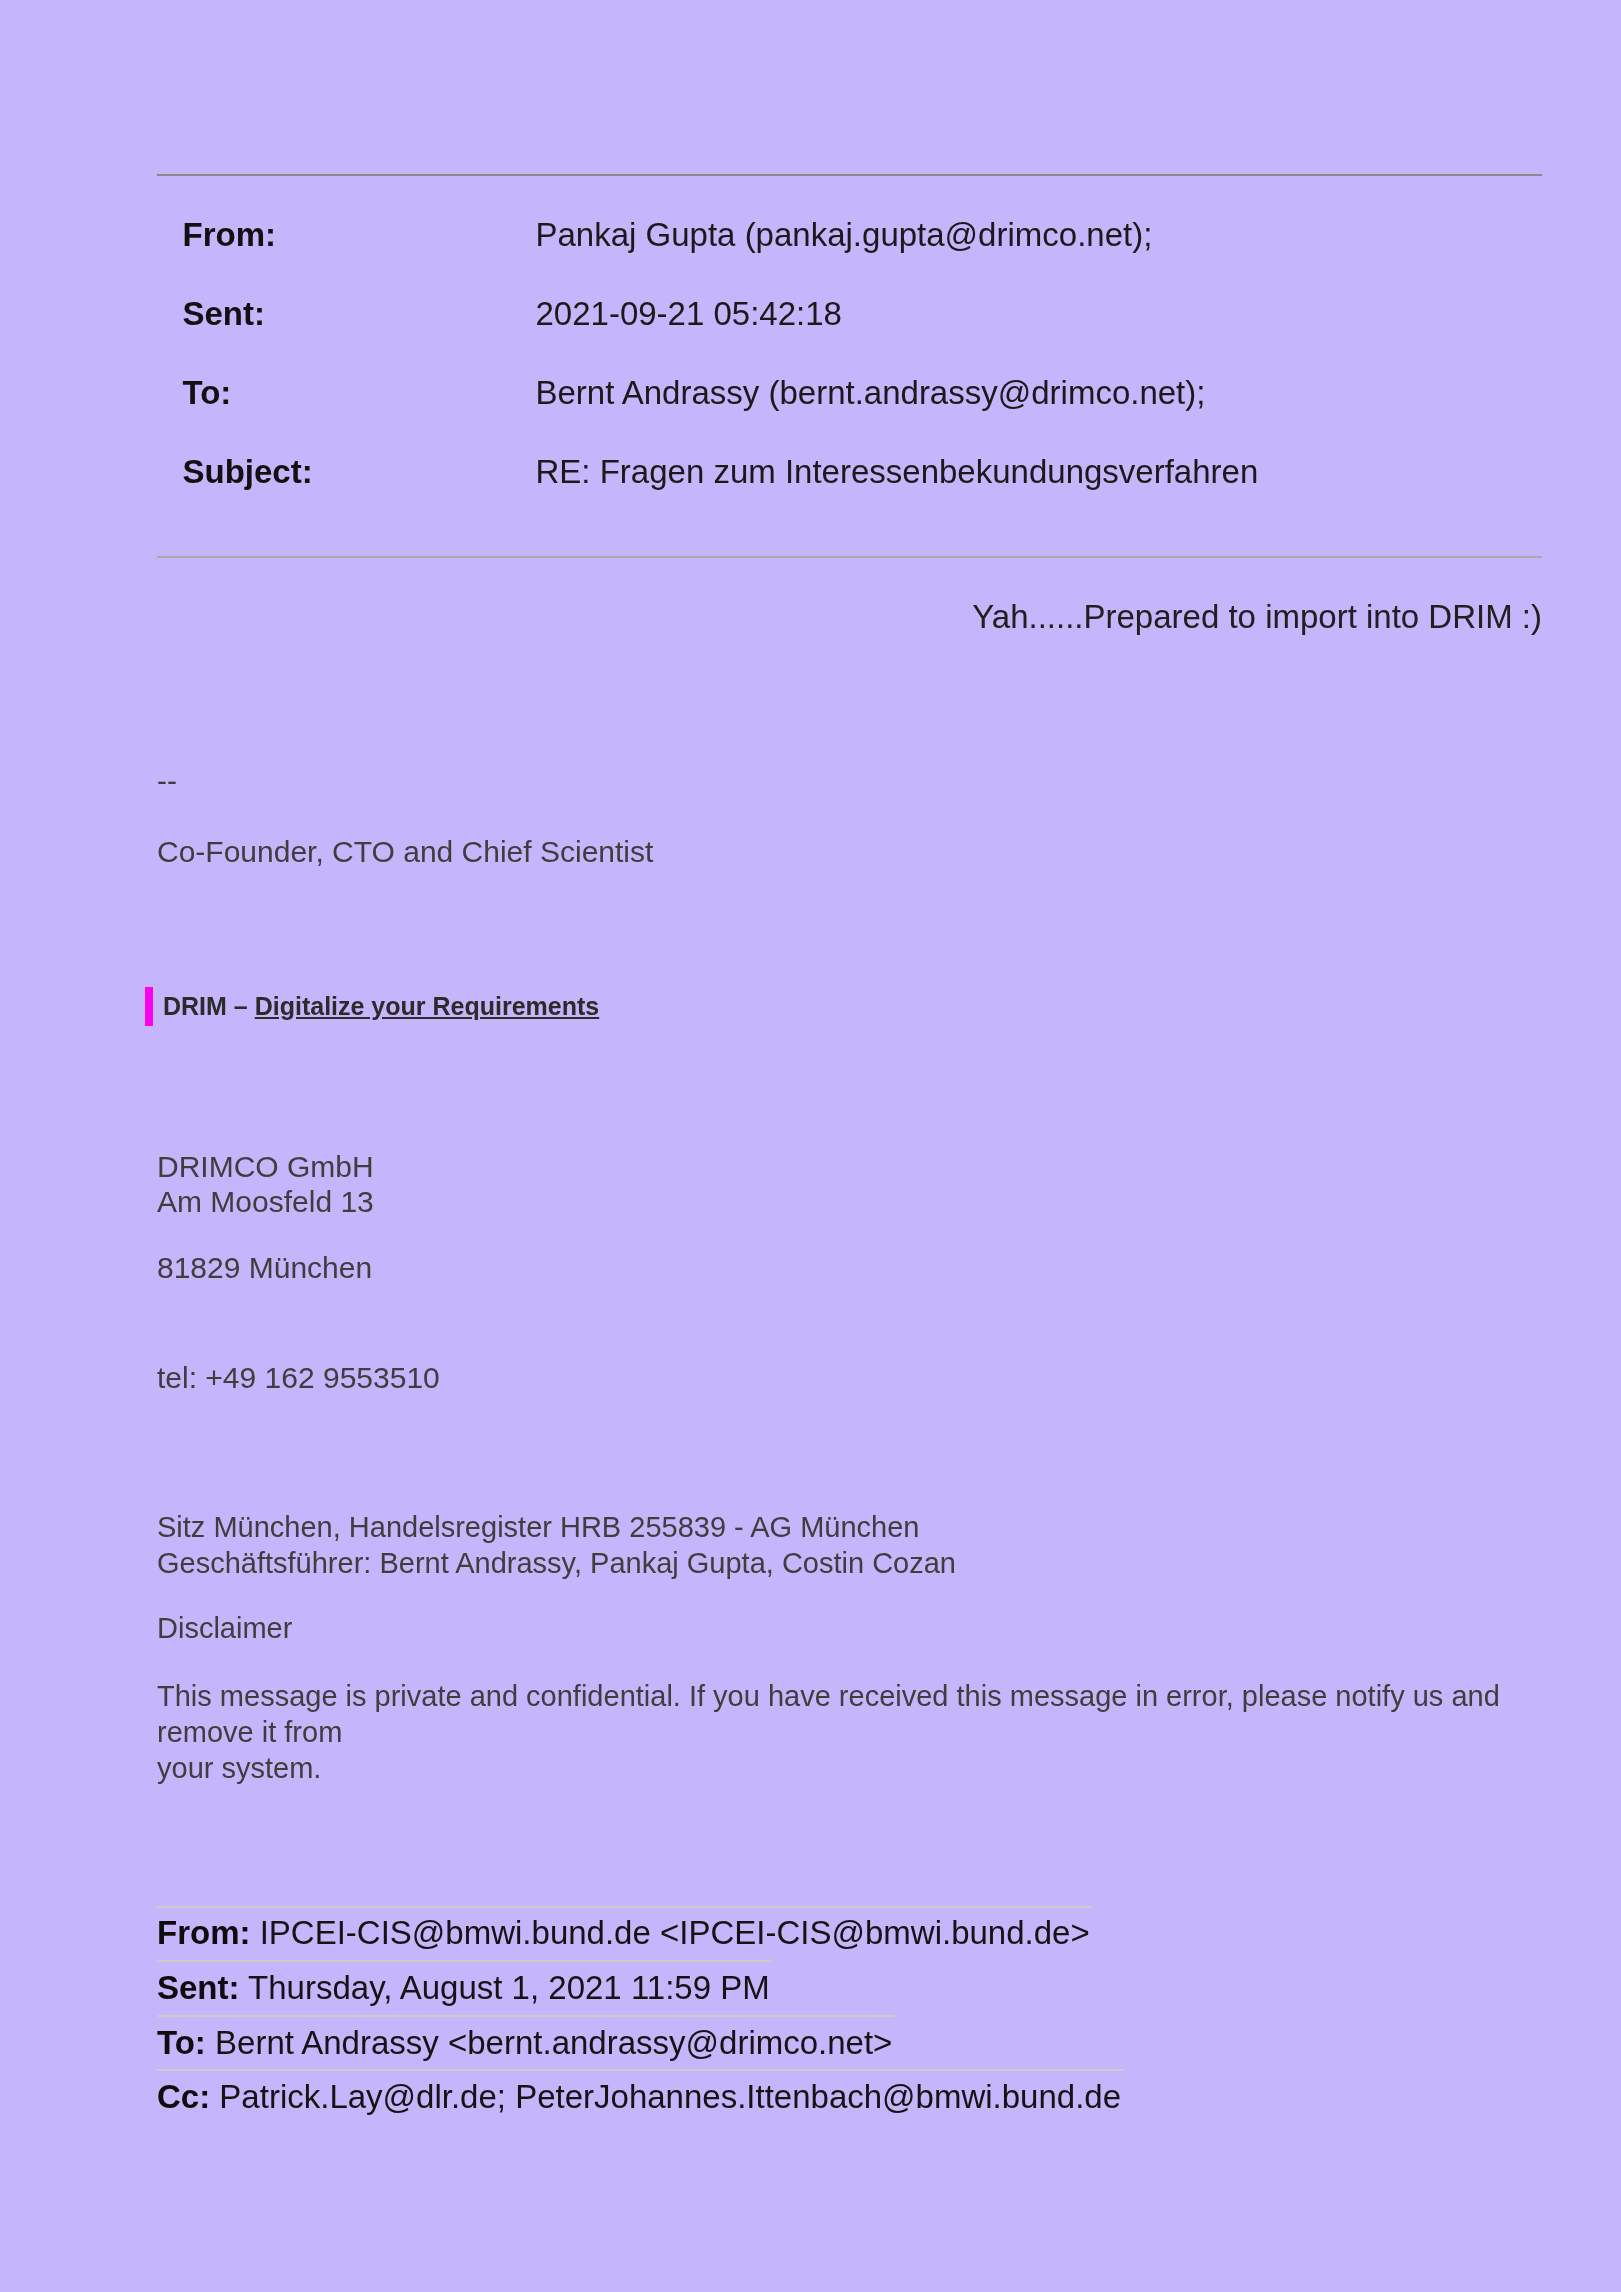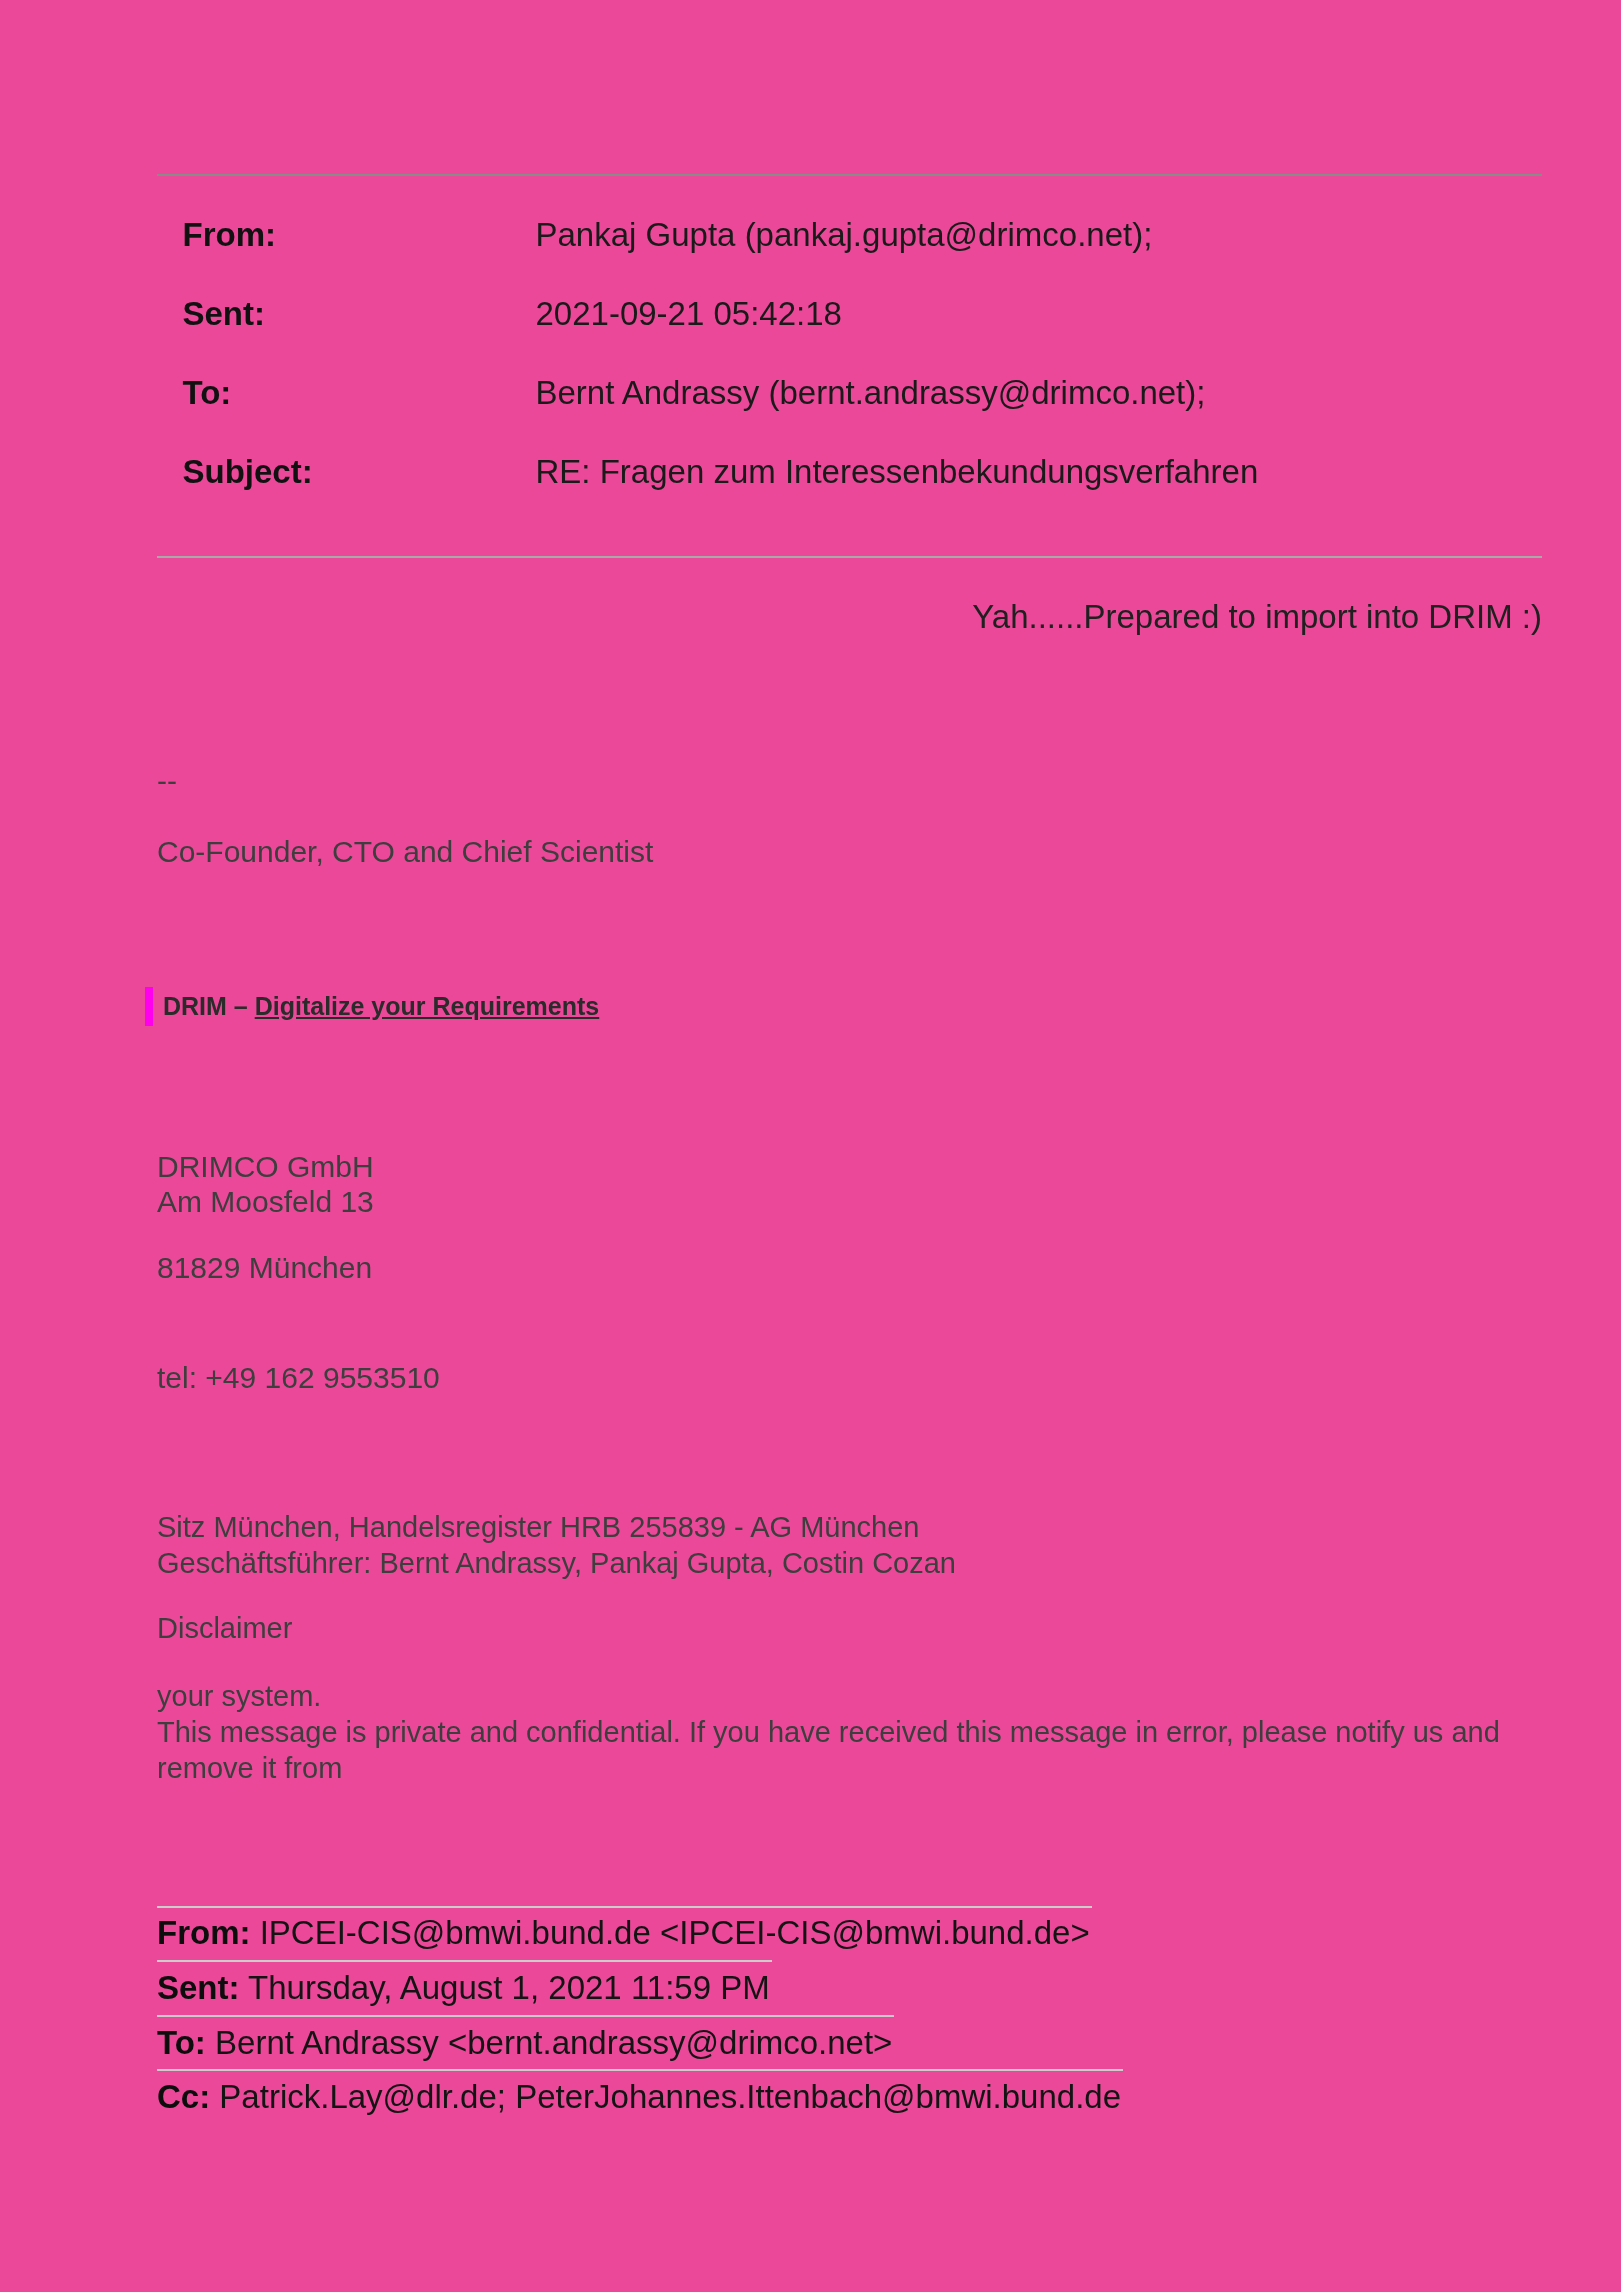--- a/index.html
+++ b/index.html
@@ -1,20 +1,20 @@
 <!DOCTYPE html>
 <html><head>
 <meta charset="utf-8">
 <style>
   * { margin: 0; padding: 0; box-sizing: border-box; }
   html, body { background: #ffffff; }
   .page {
     width: 1621px;
     height: 2293px;
-    background: #ec4899;
+    background: #c4b5fd;
     font-family: "Liberation Sans", sans-serif;
     color: #1a1a1a;
     overflow: hidden;
     margin: 0 auto;
     position: relative;
   }
   .content {
     padding: 0 79px 0 157px;
   }
 
@@ -173,22 +173,22 @@
       <div>tel: +49 162 9553510</div>
     </div>
 
     <div class="registry-block">
       <div>Sitz München, Handelsregister HRB 255839 - AG München</div>
       <div>Geschäftsführer: Bernt Andrassy, Pankaj Gupta, Costin Cozan</div>
     </div>
 
     <div class="disclaimer-title">Disclaimer</div>
     <div class="disclaimer-text">
+      <div>This message is private and confidential. If you have received this message in error, please notify us and remove it from</div>
       <div>your system.</div>
-      <div>This message is private and confidential. If you have received this message in error, please notify us and remove it from</div>
     </div>
 
     <div class="quoted">
       <div class="q-row">
         <span class="q-label">From:</span>
         <span>IPCEI-CIS@bmwi.bund.de &lt;IPCEI-CIS@bmwi.bund.de&gt;</span>
       </div>
       <div class="q-row">
         <span class="q-label">Sent:</span>
         <span>Thursday, August 1, 2021 11:59 PM</span>

